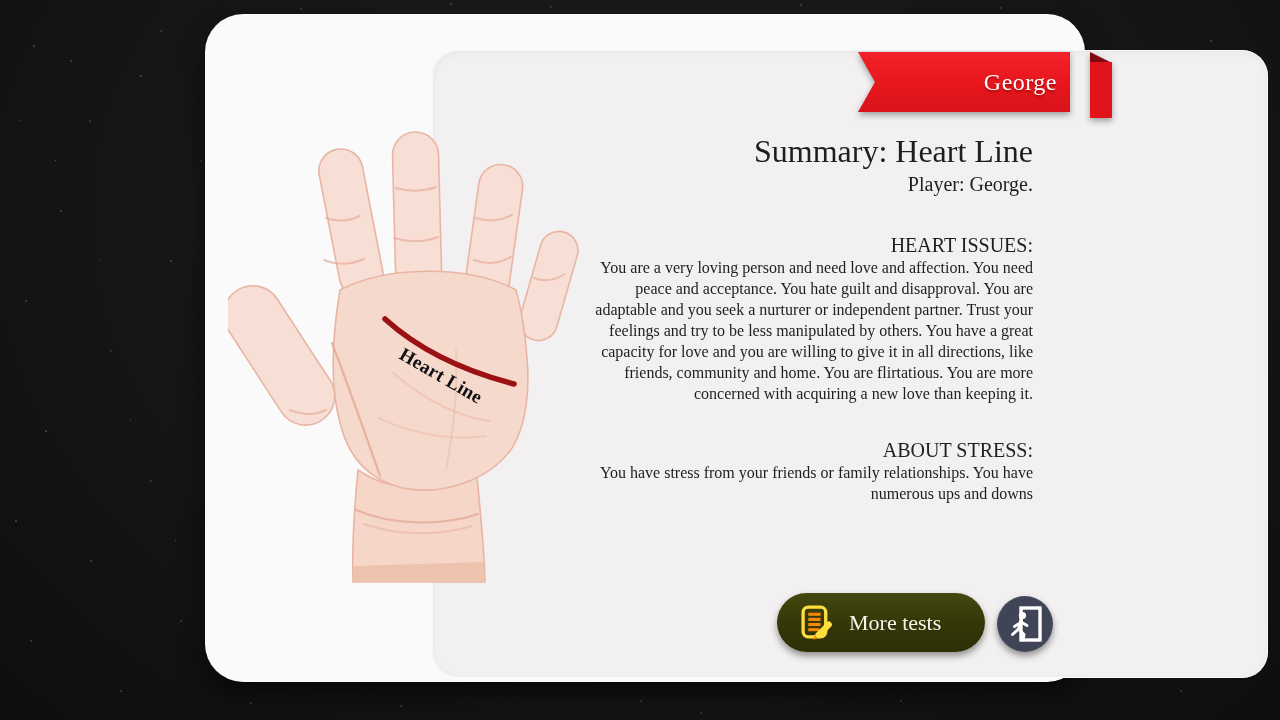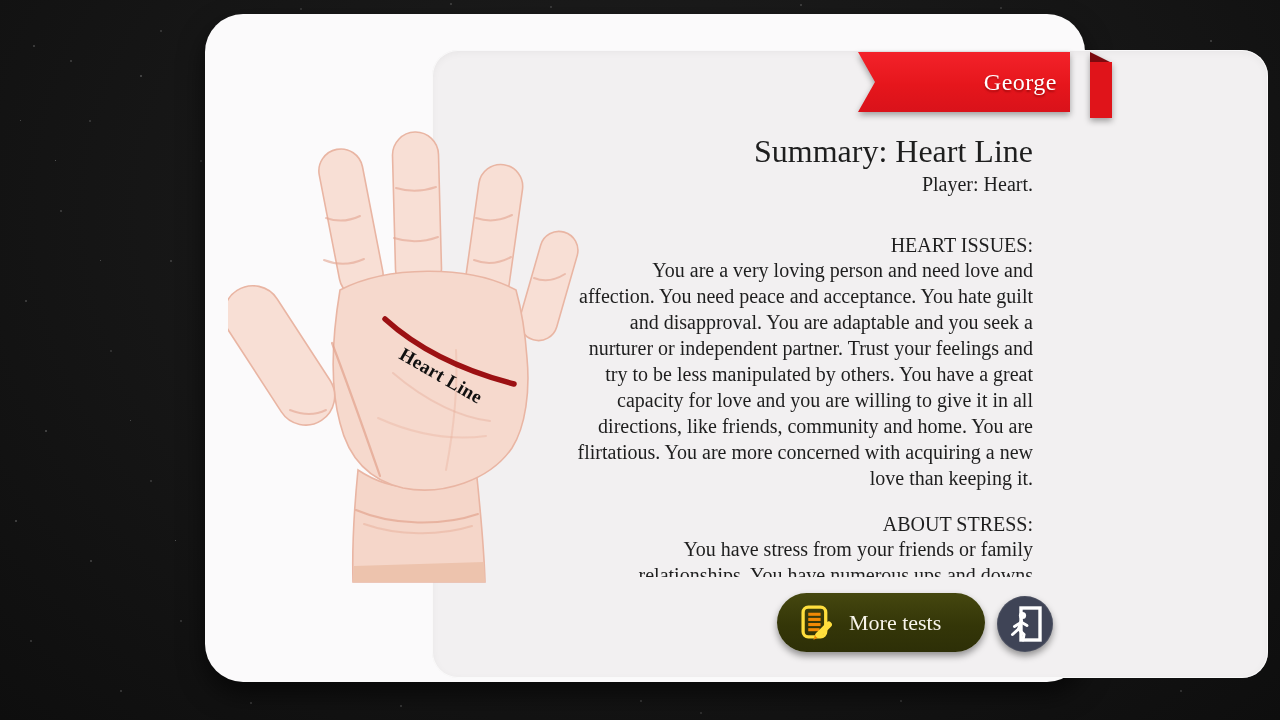--- a/index.html
+++ b/index.html
@@ -54,23 +54,23 @@
     text-shadow:0 2px 2px rgba(110,0,0,.55);}
   .ribbon-tail{position:absolute;left:1090px;top:62px;width:22px;height:56px;background:#e0141a;}
   .ribbon-fold{position:absolute;left:1090px;top:52px;width:22px;height:11px;
     background:#7c0a0f;clip-path:polygon(0 0,100% 100%,0 100%);}
   
   .report{position:absolute;left:575px;top:131px;width:458px;height:446px;
     overflow:hidden;text-align:right;color:#1e1e1e;}
   .report h1{margin:0;font-size:32px;font-weight:normal;line-height:40px;}
   .subtitle{font-size:20px;line-height:26px;}
   .section1{margin-top:36px;}
-  .section2{margin-top:21px;}
+  .section2{margin-top:34px;}
   .heading{font-size:20px;line-height:24px;}
-  .bodytext{font-size:20px;line-height:26px;}
+  .bodytext{font-size:16px;line-height:21px;}
   
   .hand{position:absolute;left:228px;top:118px;width:360px;height:472px;}
   
   .more-tests{position:absolute;left:777px;top:593px;width:208px;height:59px;
     border:none;border-radius:30px;cursor:pointer;
     background:linear-gradient(180deg,#45470f 0%,#343608 55%,#2d2f07 100%);
     display:flex;align-items:center;box-shadow:0 4px 7px rgba(0,0,0,.4);}
   .more-tests svg{margin-left:16px;}
   .more-tests span{color:#f7f4ea;font-family:"Liberation Serif",serif;
     font-size:22px;margin-left:13px;}
@@ -131,21 +131,21 @@
   <div class="ribbon-wrap">
     <div class="ribbon-band">
       <span>George</span>
     </div>
     <div class="ribbon-fold"></div>
     <div class="ribbon-tail"></div>
   </div>
 
   <div class="report">
     <h1>Summary: Heart Line</h1>
-    <div class="subtitle">Player: Heart.</div>
+    <div class="subtitle">Player: George.</div>
     <div class="section1">
       <div class="heading">HEART ISSUES:</div>
       <div class="bodytext">You are a very loving person and need love and affection. You need peace and acceptance. You hate guilt and disapproval. You are adaptable and you seek a nurturer or independent partner. Trust your feelings and try to be less manipulated by others. You have a great capacity for love and you are willing to give it in all directions, like friends, community and home. You are flirtatious. You are more concerned with acquiring a new love than keeping it.</div>
     </div>
     <div class="section2">
       <div class="heading">ABOUT STRESS:</div>
       <div class="bodytext">You have stress from your friends or family relationships. You have numerous ups and downs</div>
     </div>
   </div>
 

